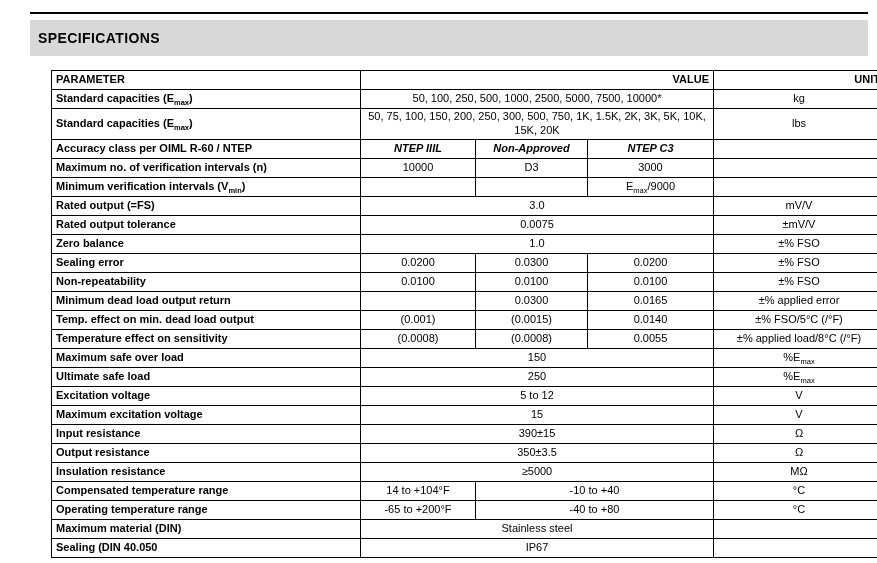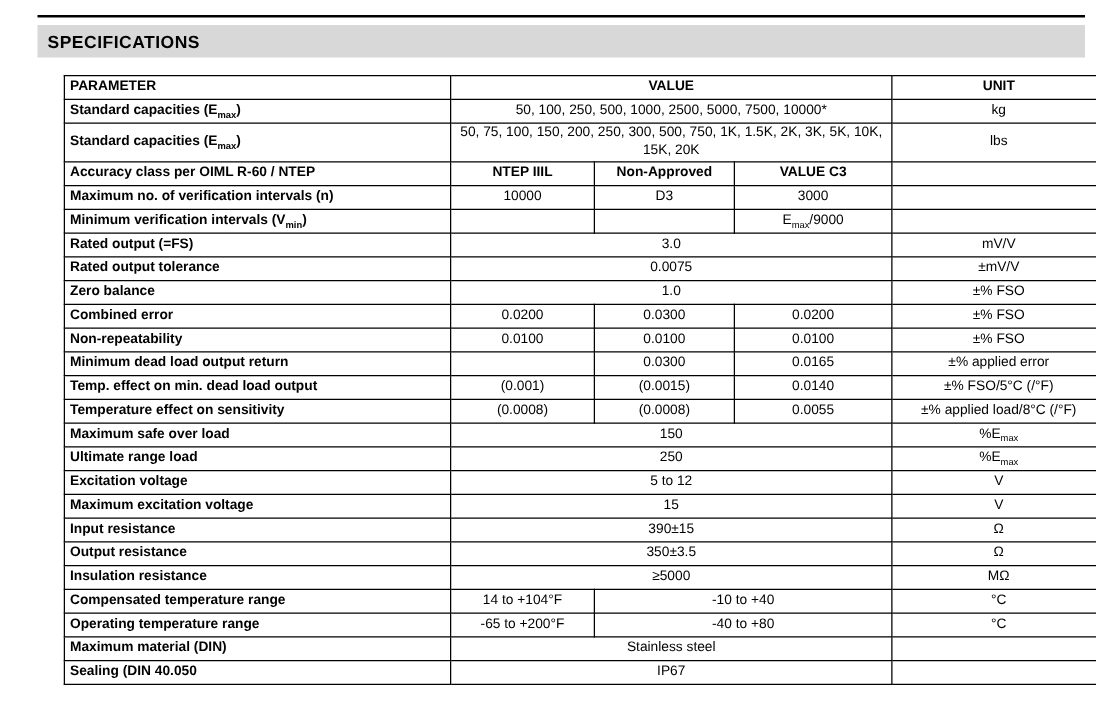--- a/index.html
+++ b/index.html
@@ -7,42 +7,42 @@
     width:877px; height:563px;
     background:#ffffff; color:#000;
     font-family:"Liberation Sans", sans-serif;
     overflow:hidden;
   }
   .page { padding:12px 9px 0 30px; }
   .top-rule {
     width:838px; height:2px; background:#000; margin-bottom:6px;
   }
   .title-band {
-    width:830px; height:26px; background:#d8d8d8;
+    width:830px; height:36px; background:#d8d8d8;
     display:flex; align-items:center; padding-left:8px;
   }
   .title-band .title {
     font-weight:bold; font-size:14px; letter-spacing:0.4px; color:#000;
   }
   table.spec {
     border-collapse:collapse; table-layout:fixed;
     width:833px; margin-top:14px; margin-left:21px;
   }
   table.spec td, table.spec th {
     border:1px solid #000;
     font-size:11px; line-height:1.25;
     padding:1px 4px; height:16px;
     overflow:hidden;
   }
   th.param-h, td.param {
     text-align:left; font-weight:bold;
   }
-  th.value-h, th.unit-h { text-align:center; font-weight:bold; }
+  th.value-h, th.unit-h { text-align:right; font-weight:bold; }
   td.val, td.unit { text-align:center; font-weight:normal; }
-  td.val.b { font-weight:bold; }
+  td.val.b { font-weight:bold;font-style:italic; }
   sub { font-size:7.5px; line-height:0; }
 </style>
 </head>
 <body>
 
 <div class="page">
   <div class="top-rule"></div>
   <div class="title-band">
     <span class="title">SPECIFICATIONS</span>
   </div>
@@ -70,21 +70,21 @@
         </tr>
         <tr>
           <td class="param">Standard capacities (E<sub>max</sub>)</td>
           <td class="val" colspan="3">50, 75, 100, 150, 200, 250, 300, 500, 750, 1K, 1.5K, 2K, 3K, 5K, 10K, 15K, 20K</td>
           <td class="unit">lbs</td>
         </tr>
         <tr>
           <td class="param">Accuracy class per OIML R-60 / NTEP</td>
           <td class="val b">NTEP IIIL</td>
           <td class="val b">Non-Approved</td>
-          <td class="val b">VALUE C3</td>
+          <td class="val b">NTEP C3</td>
           <td class="unit"></td>
         </tr>
         <tr>
           <td class="param">Maximum no. of verification intervals (n)</td>
           <td class="val">10000</td>
           <td class="val">D3</td>
           <td class="val">3000</td>
           <td class="unit"></td>
         </tr>
         <tr>
@@ -103,21 +103,21 @@
           <td class="param">Rated output tolerance</td>
           <td class="val" colspan="3">0.0075</td>
           <td class="unit">±mV/V</td>
         </tr>
         <tr>
           <td class="param">Zero balance</td>
           <td class="val" colspan="3">1.0</td>
           <td class="unit">±% FSO</td>
         </tr>
         <tr>
-          <td class="param">Combined error</td>
+          <td class="param">Sealing error</td>
           <td class="val">0.0200</td>
           <td class="val">0.0300</td>
           <td class="val">0.0200</td>
           <td class="unit">±% FSO</td>
         </tr>
         <tr>
           <td class="param">Non-repeatability</td>
           <td class="val">0.0100</td>
           <td class="val">0.0100</td>
           <td class="val">0.0100</td>
@@ -143,21 +143,21 @@
           <td class="val">(0.0008)</td>
           <td class="val">0.0055</td>
           <td class="unit">±% applied load/8°C (/°F)</td>
         </tr>
         <tr>
           <td class="param">Maximum safe over load</td>
           <td class="val" colspan="3">150</td>
           <td class="unit">%E<sub>max</sub></td>
         </tr>
         <tr>
-          <td class="param">Ultimate range load</td>
+          <td class="param">Ultimate safe load</td>
           <td class="val" colspan="3">250</td>
           <td class="unit">%E<sub>max</sub></td>
         </tr>
         <tr>
           <td class="param">Excitation voltage</td>
           <td class="val" colspan="3">5 to 12</td>
           <td class="unit">V</td>
         </tr>
         <tr>
           <td class="param">Maximum excitation voltage</td>

